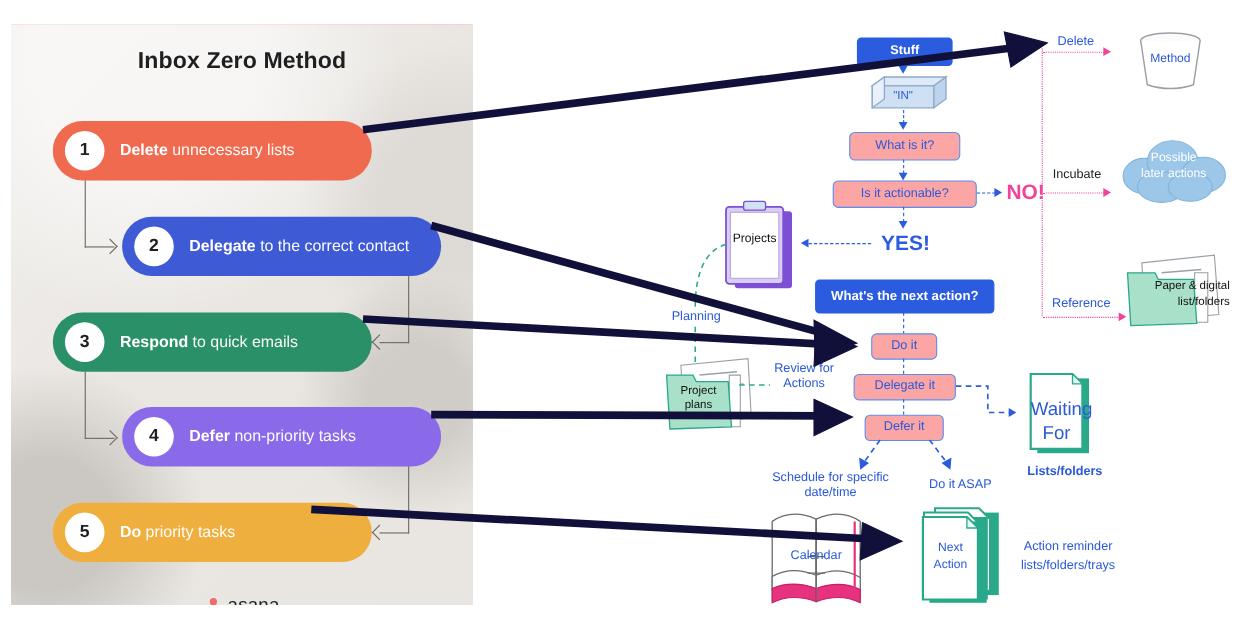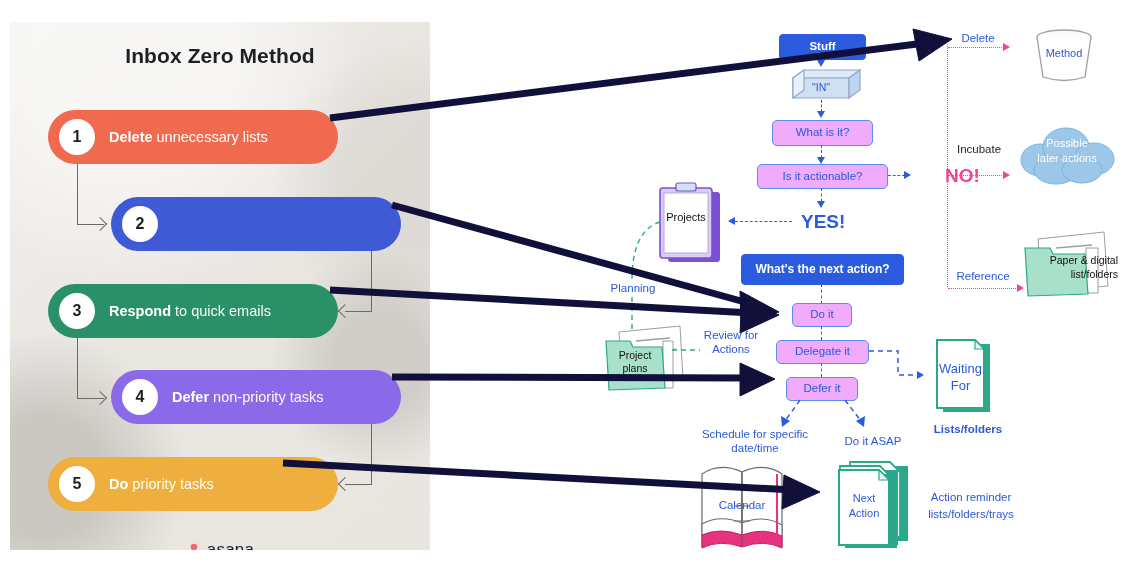--- a/index.html
+++ b/index.html
@@ -32,21 +32,21 @@
   .connector.r{border-left:none;border-right:1.4px solid #6c6863;}
   .carrow{position:absolute;width:9px;height:9px;border-top:1.4px solid #6c6863;
     border-right:1.4px solid #6c6863;transform:rotate(45deg);}
   .carrow.left{transform:rotate(225deg);}
 
   #asana-logo{position:absolute;left:0;top:518px;width:420px;display:flex;
     align-items:center;justify-content:center;gap:5px;}
   #asana-logo .word{font-size:17px;color:#1e1f21;letter-spacing:.2px;font-weight:500;}
 
   
-  .fbox{position:absolute;border:1.2px solid #5b8def;border-radius:5px;background:#f0abfc;
+  .fbox{position:absolute;border:1.2px solid #5b8def;border-radius:5px;background:#fca5a5;
     color:#2b59d8;font-size:11.5px;display:flex;align-items:center;justify-content:center;
     text-align:center;line-height:1.15;}
   .fbox.solid{background:#2b5ce0;border-color:#2b5ce0;color:#ffffff;font-weight:700;}
   .flabel{position:absolute;color:#2b59d8;font-size:11.5px;text-align:center;line-height:1.25;}
   .fbig{position:absolute;font-size:19px;font-weight:700;}
 
   
   .vline{position:absolute;width:0;border-left:1.6px dashed #2b5ce0;}
   .hline{position:absolute;height:0;border-top:1.6px dashed #2b5ce0;}
   .vdot{position:absolute;width:0;border-left:1.6px dotted #f0449a;}
@@ -71,20 +71,23 @@
 
     <div class="pill" style="left:38px;top:88px;width:290px;background:#ef6a4f;">
       <div class="num">1</div>
       <div class="ptxt">
         <b>Delete</b><span> unnecessary lists</span>
       </div>
     </div>
 
     <div class="pill" style="left:101px;top:175px;width:290px;background:#3f5ad5;">
       <div class="num">2</div>
+      <div class="ptxt">
+        <b>Delegate</b><span> to the correct contact</span>
+      </div>
     </div>
 
     <div class="pill" style="left:38px;top:262px;width:290px;background:#2a9068;">
       <div class="num">3</div>
       <div class="ptxt">
         <b>Respond</b><span> to quick emails</span>
       </div>
     </div>
 
     <div class="pill" style="left:101px;top:348px;width:290px;background:#8a6ae8;">
@@ -138,21 +141,21 @@
   <div class="tri down" style="left:817px;top:111px;"></div>
 
   <div class="fbox" style="left:772px;top:120px;width:99px;height:24px;">What is it?</div>
   <div class="vline" style="left:821px;top:145px;height:13px;"></div>
   <div class="tri down" style="left:817px;top:157px;"></div>
 
   <div class="fbox" style="left:757px;top:164px;width:129px;height:23px;">Is it actionable?</div>
 
   <div class="hline" style="left:888px;top:175px;width:17px;"></div>
   <div class="tri right" style="left:904px;top:171px;"></div>
-  <div class="fbig" style="left:915px;top:165px;color:#f0449a;margin-left:30px;">NO!</div>
+  <div class="fbig" style="left:915px;top:165px;color:#f0449a;">NO!</div>
 
   <div class="vline" style="left:821px;top:188px;height:14px;"></div>
   <div class="tri down" style="left:817px;top:201px;"></div>
   <div class="fbig" style="left:801px;top:211px;color:#2b5ce0;">YES!</div>
 
   <div class="hline" style="left:735px;top:221px;width:57px;"></div>
   <div class="tri left" style="left:728px;top:217px;"></div>
 
   <svg class="ov">
     <rect x="668" y="192" width="52" height="70" rx="3" fill="#7c4fd4"></rect>
@@ -220,21 +223,21 @@
   </div>
 
   <div class="vdot" style="left:947px;top:44px;height:243px;"></div>
 
   <div class="hdot" style="left:948px;top:47px;width:56px;"></div>
   <div class="tri pright" style="left:1003px;top:43px;"></div>
   <div class="flabel" style="left:947px;top:31px;width:62px;">Delete</div>
 
   <div class="hdot" style="left:948px;top:175px;width:56px;"></div>
   <div class="tri pright" style="left:1003px;top:171px;"></div>
-  <div class="flabel" style="left:947px;top:142px;width:64px;color:#1e1f21;">Incubate</div>
+  <div class="flabel" style="left:947px;top:152px;width:64px;color:#1e1f21;">Incubate</div>
 
   <div class="hdot" style="left:948px;top:288px;width:70px;"></div>
   <div class="tri pright" style="left:1017px;top:284px;"></div>
   <div class="flabel" style="left:947px;top:269px;width:72px;">Reference</div>
 
   <svg class="ov">
     <ellipse cx="1064" cy="37" rx="27" ry="7" fill="#fbfbfc" stroke="#9aa0a6" stroke-width="1.3"></ellipse>
     <path d="M 1037 37 L 1043 77 Q 1064 84 1085 77 L 1091 37" fill="#ffffff" stroke="#9aa0a6" stroke-width="1.3"></path>
   </svg>
   <div style="position:absolute;left:1037px;top:47px;width:54px;text-align:center;font-size:11px;color:#2b59d8;">Method</div>
@@ -263,21 +266,21 @@
   <div style="position:absolute;left:1018px;top:254px;width:100px;text-align:right;font-size:10.5px;color:#111;line-height:1.3;">
     <span>Paper &amp; digital</span><br>
     <span>list/folders</span>
   </div>
 
   <svg class="ov">
     <rect x="943" y="344" width="47" height="68" fill="#2aa98a"></rect>
     <polygon points="937,340 975,340 984,349 984,408 937,408" fill="#ffffff" stroke="#2aa98a" stroke-width="2"></polygon>
     <polygon points="975,340 975,349 984,349" fill="#e8f7f1" stroke="#2aa98a" stroke-width="1.2"></polygon>
   </svg>
-  <div style="position:absolute;left:937px;top:361px;width:47px;text-align:center;font-size:13px;color:#2b59d8;line-height:1.3;">
+  <div style="position:absolute;left:937px;top:361px;width:47px;text-align:center;font-size:17px;color:#2b59d8;line-height:1.3;">
     <span>Waiting</span><br>
     <span>For</span>
   </div>
   <div class="flabel" style="left:925px;top:422px;width:86px;font-weight:600;">Lists/folders</div>
 
   <svg class="ov">
     <path d="M 702 474 Q 720 462 742 472 L 742 535 Q 720 525 702 536 Z" fill="#ffffff" stroke="#6b6b6b" stroke-width="1.2"></path>
     <path d="M 742 472 Q 764 462 782 474 L 782 536 Q 764 525 742 535 Z" fill="#ffffff" stroke="#6b6b6b" stroke-width="1.2"></path>
     <path d="M 702 524 Q 720 514 742 523 L 742 545 Q 720 536 702 546 Z" fill="#ffffff" stroke="#6b6b6b" stroke-width="1.1"></path>
     <path d="M 742 523 Q 764 514 782 525 L 782 546 Q 764 536 742 545 Z" fill="#ffffff" stroke="#6b6b6b" stroke-width="1.1"></path>

